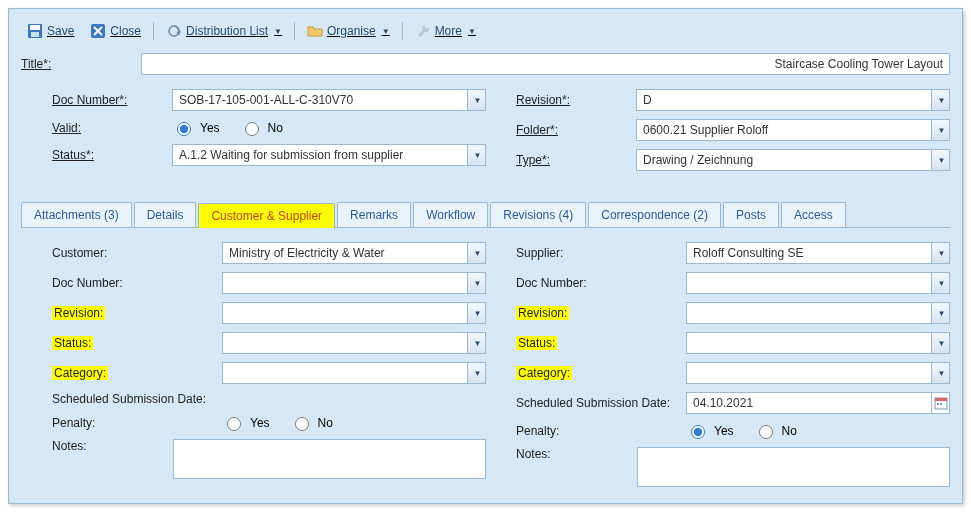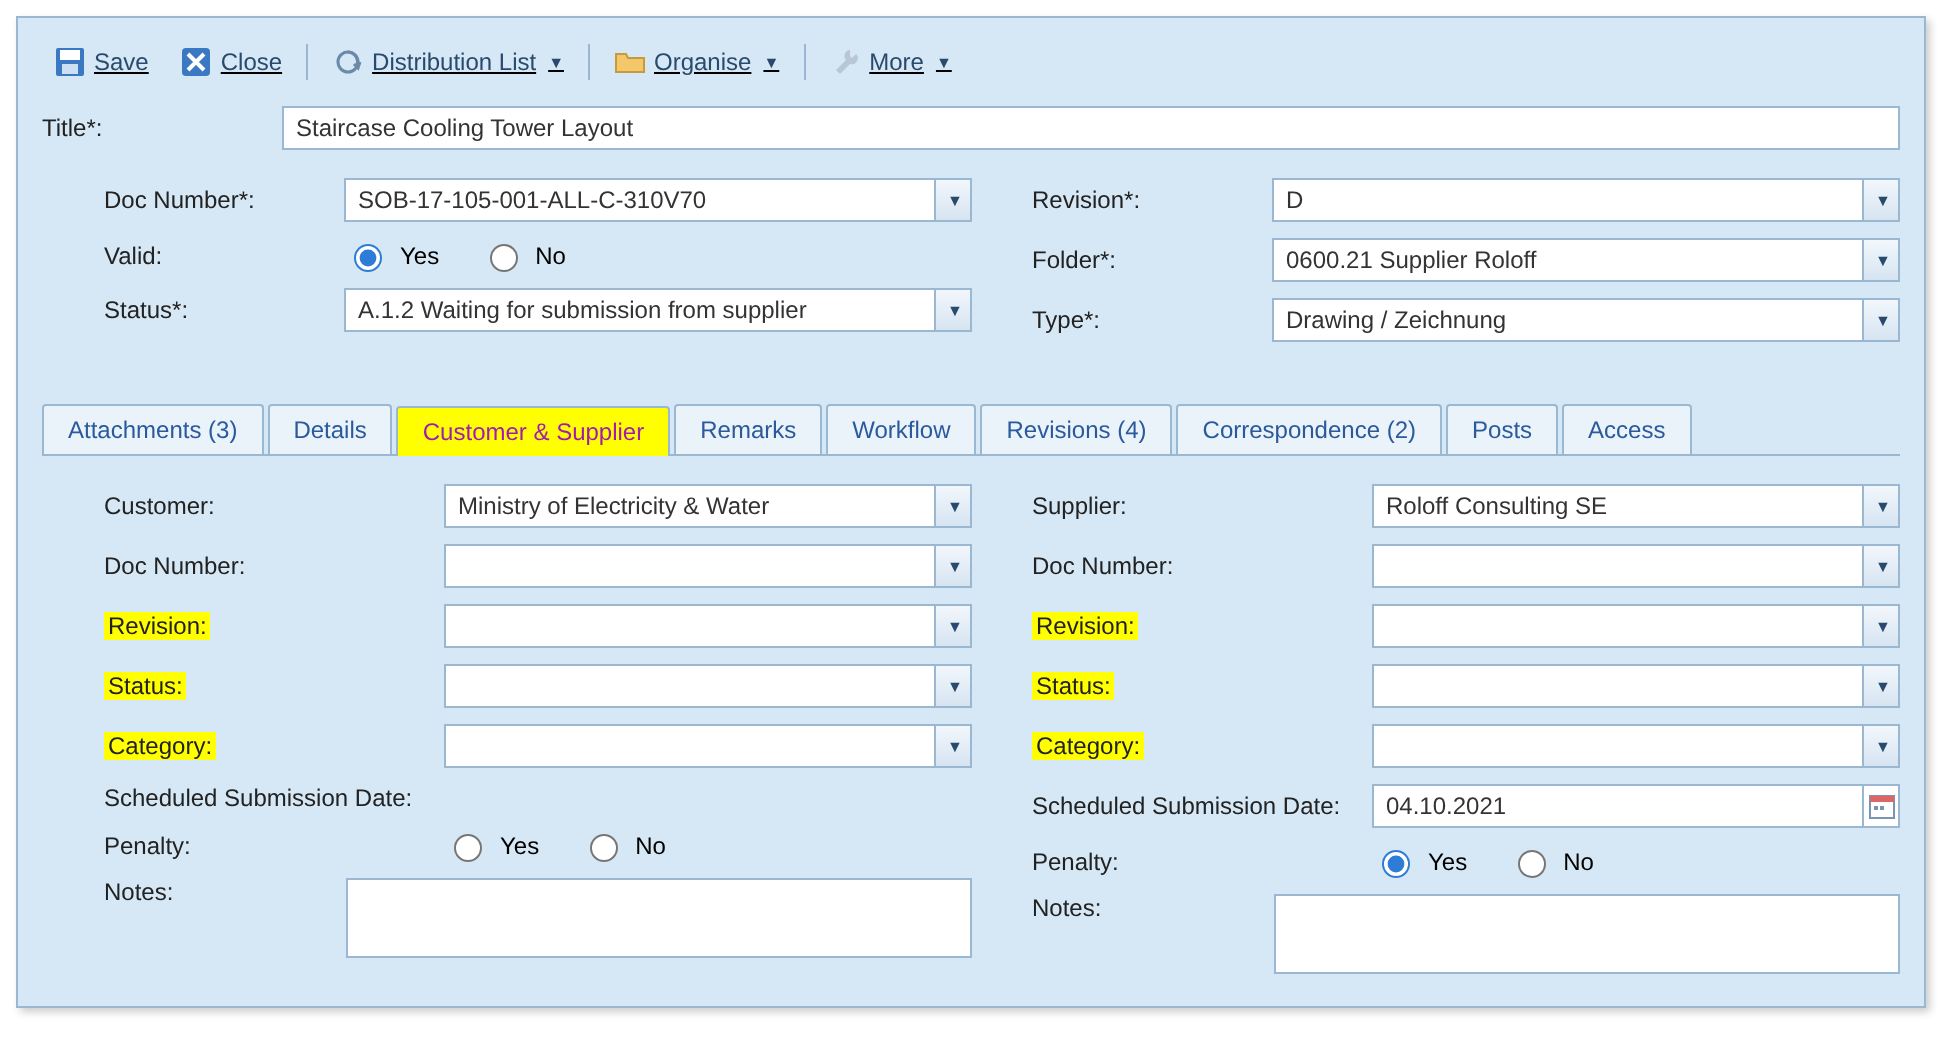--- a/index.html
+++ b/index.html
@@ -8,30 +8,30 @@
   .toolbar { display: flex; align-items: center; gap: 4px; padding: 4px 0 8px; text-decoration: underline; }
   .tb-btn { display: inline-flex; align-items: center; gap: 4px; padding: 2px 6px; cursor: pointer; color: #2a4a6d; }
   .tb-sep { width: 1px; height: 18px; background: #9bb8d3; margin: 0 2px; }
   .icon-svg { width: 16px; height: 16px; flex: none; }
   .caret { font-size: 8px; color: #2a4a6d; margin-left: 2px; }
   .formrow { display: flex; align-items: center; padding: 4px 0; }
   .sectioncols { display: flex; gap: 30px; margin-left: 31px; }
   .halfcol { flex: 1; }
   .lbl { width: 115px; color: #222; }
   .lbl-wide { width: 170px; color: #222; }
-  .toprow-lbl { width: 120px; }
+  .toprow-lbl { width: 120px; text-decoration: underline; }
   .textinput { height: 22px; border: 1px solid #9bb8d3; background: #fff; padding: 2px 6px; color: #333; }
   .combo { position: relative; }
   .combo .cbtn { position: absolute; right: 1px; top: 1px; bottom: 1px; width: 18px; display:flex; align-items:center; justify-content:center; background: linear-gradient(#f2f7fc,#d6e4f1); border-left:1px solid #9bb8d3; cursor:pointer; }
   .datebtn { position:absolute; right:1px; top:1px; bottom:1px; width:18px; display:flex; align-items:center; justify-content:center; background: #fff; border-left:1px solid #9bb8d3; cursor:pointer; }
   .radiogroup { display: flex; align-items: center; gap: 20px; }
   .radiogroup label { display:flex; align-items:center; gap:6px; cursor:pointer; }
   .tabbar { display: flex; border-bottom: 1px solid #9bb8d3; margin: 27px 0 10px; }
   .tab { padding: 5px 12px; border: 1px solid #9bb8d3; border-bottom: none; margin-right: 2px; background: #eaf2fa; color: #2a5a9c; cursor: pointer; border-top-left-radius: 2px; border-top-right-radius: 2px; }
-  .tab.active { background: #ffff00; color: #a21caf; position: relative; top: 1px; }
+  .tab.active { background: #ffff00; color: #c2410c; position: relative; top: 1px; }
   .hl { background: #ffff00; padding: 0 2px; }
   .tarea { width: 100%; height: 40px; border:1px solid #9bb8d3; background:#fff; resize: none; padding:4px 6px; }
   input[type=radio]{ accent-color:#2e7cd6; width:14px; height:14px; }
 </style>
 </head>
 <body>
 
 <div class="panel">
 
   <div class="toolbar">
@@ -73,21 +73,21 @@
       <svg class="icon-svg" viewBox="0 0 16 16">
           <path d="M10 2 a3 3 0 0 0 -2 5 l-5 5 2 2 5-5 a3 3 0 0 0 3-5 l-2 2-1-1 z" fill="#b9c6d3"></path>
         </svg>
       <span>More</span>
       <span class="caret">▼</span>
     </span>
   </div>
 
   <div class="formrow">
     <span class="lbl toprow-lbl">Title*:</span>
-    <input class="textinput" style="flex: 1 1 0%;" value="Staircase Cooling Tower Layout">
+    <input class="textinput" style="flex: 1 1 0%; text-align: right;" value="Staircase Cooling Tower Layout">
   </div>
 
   <div class="sectioncols" style="margin-top:6px">
     <div class="halfcol">
       <div class="formrow">
         <span class="lbl toprow-lbl">Doc Number*:</span>
         <div class="combo" style="flex:1">
           <input class="textinput" style="width: 100%;" value="SOB-17-105-001-ALL-C-310V70">
           <span class="cbtn">
               <span class="caret">▼</span>

